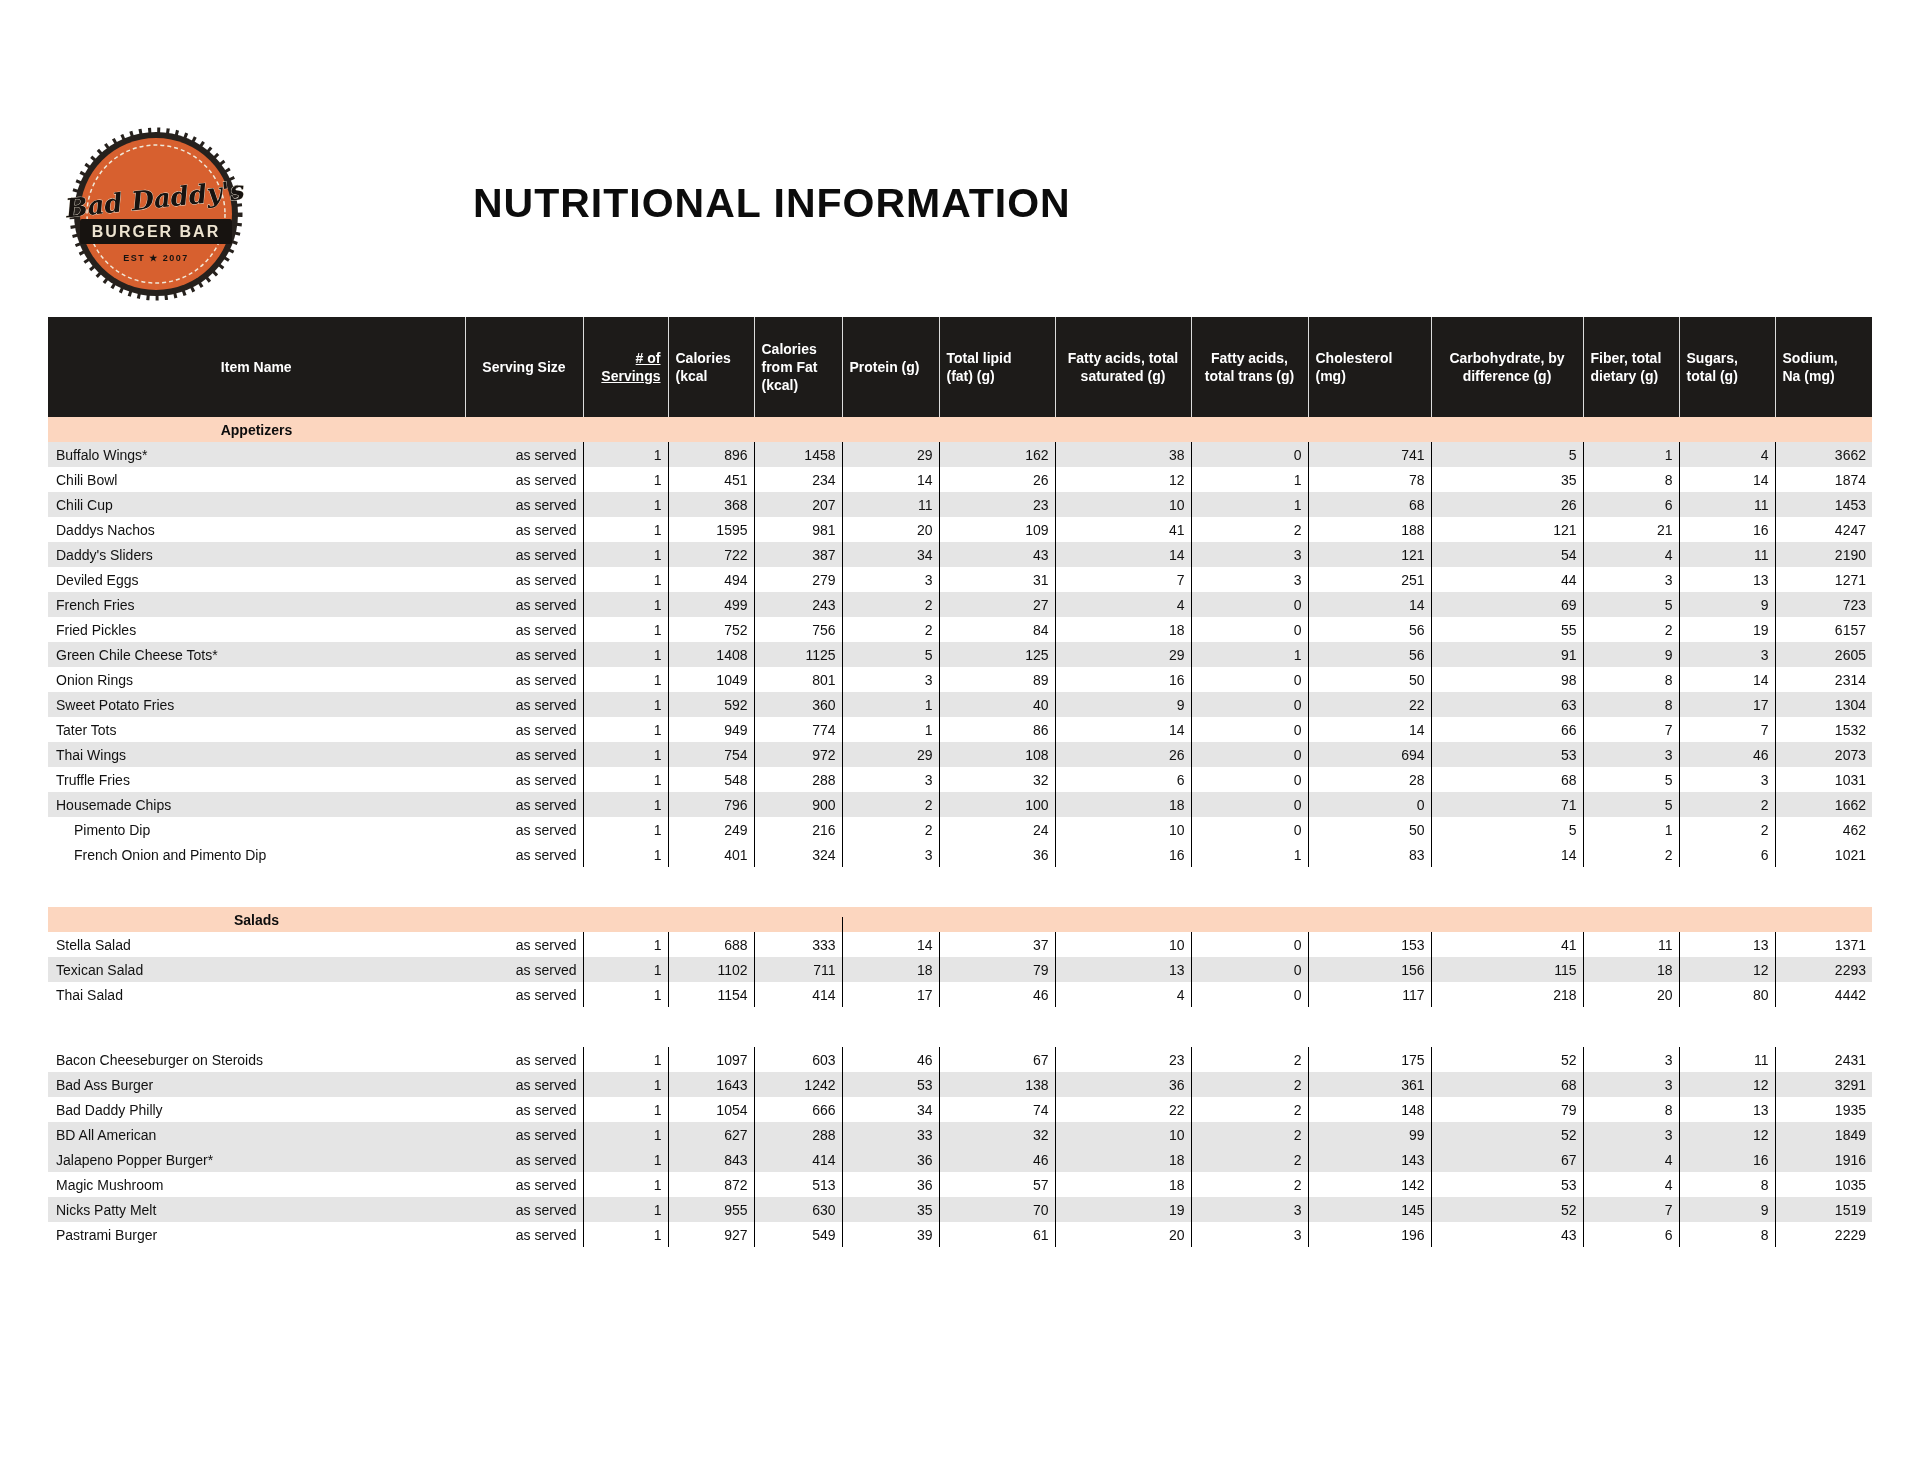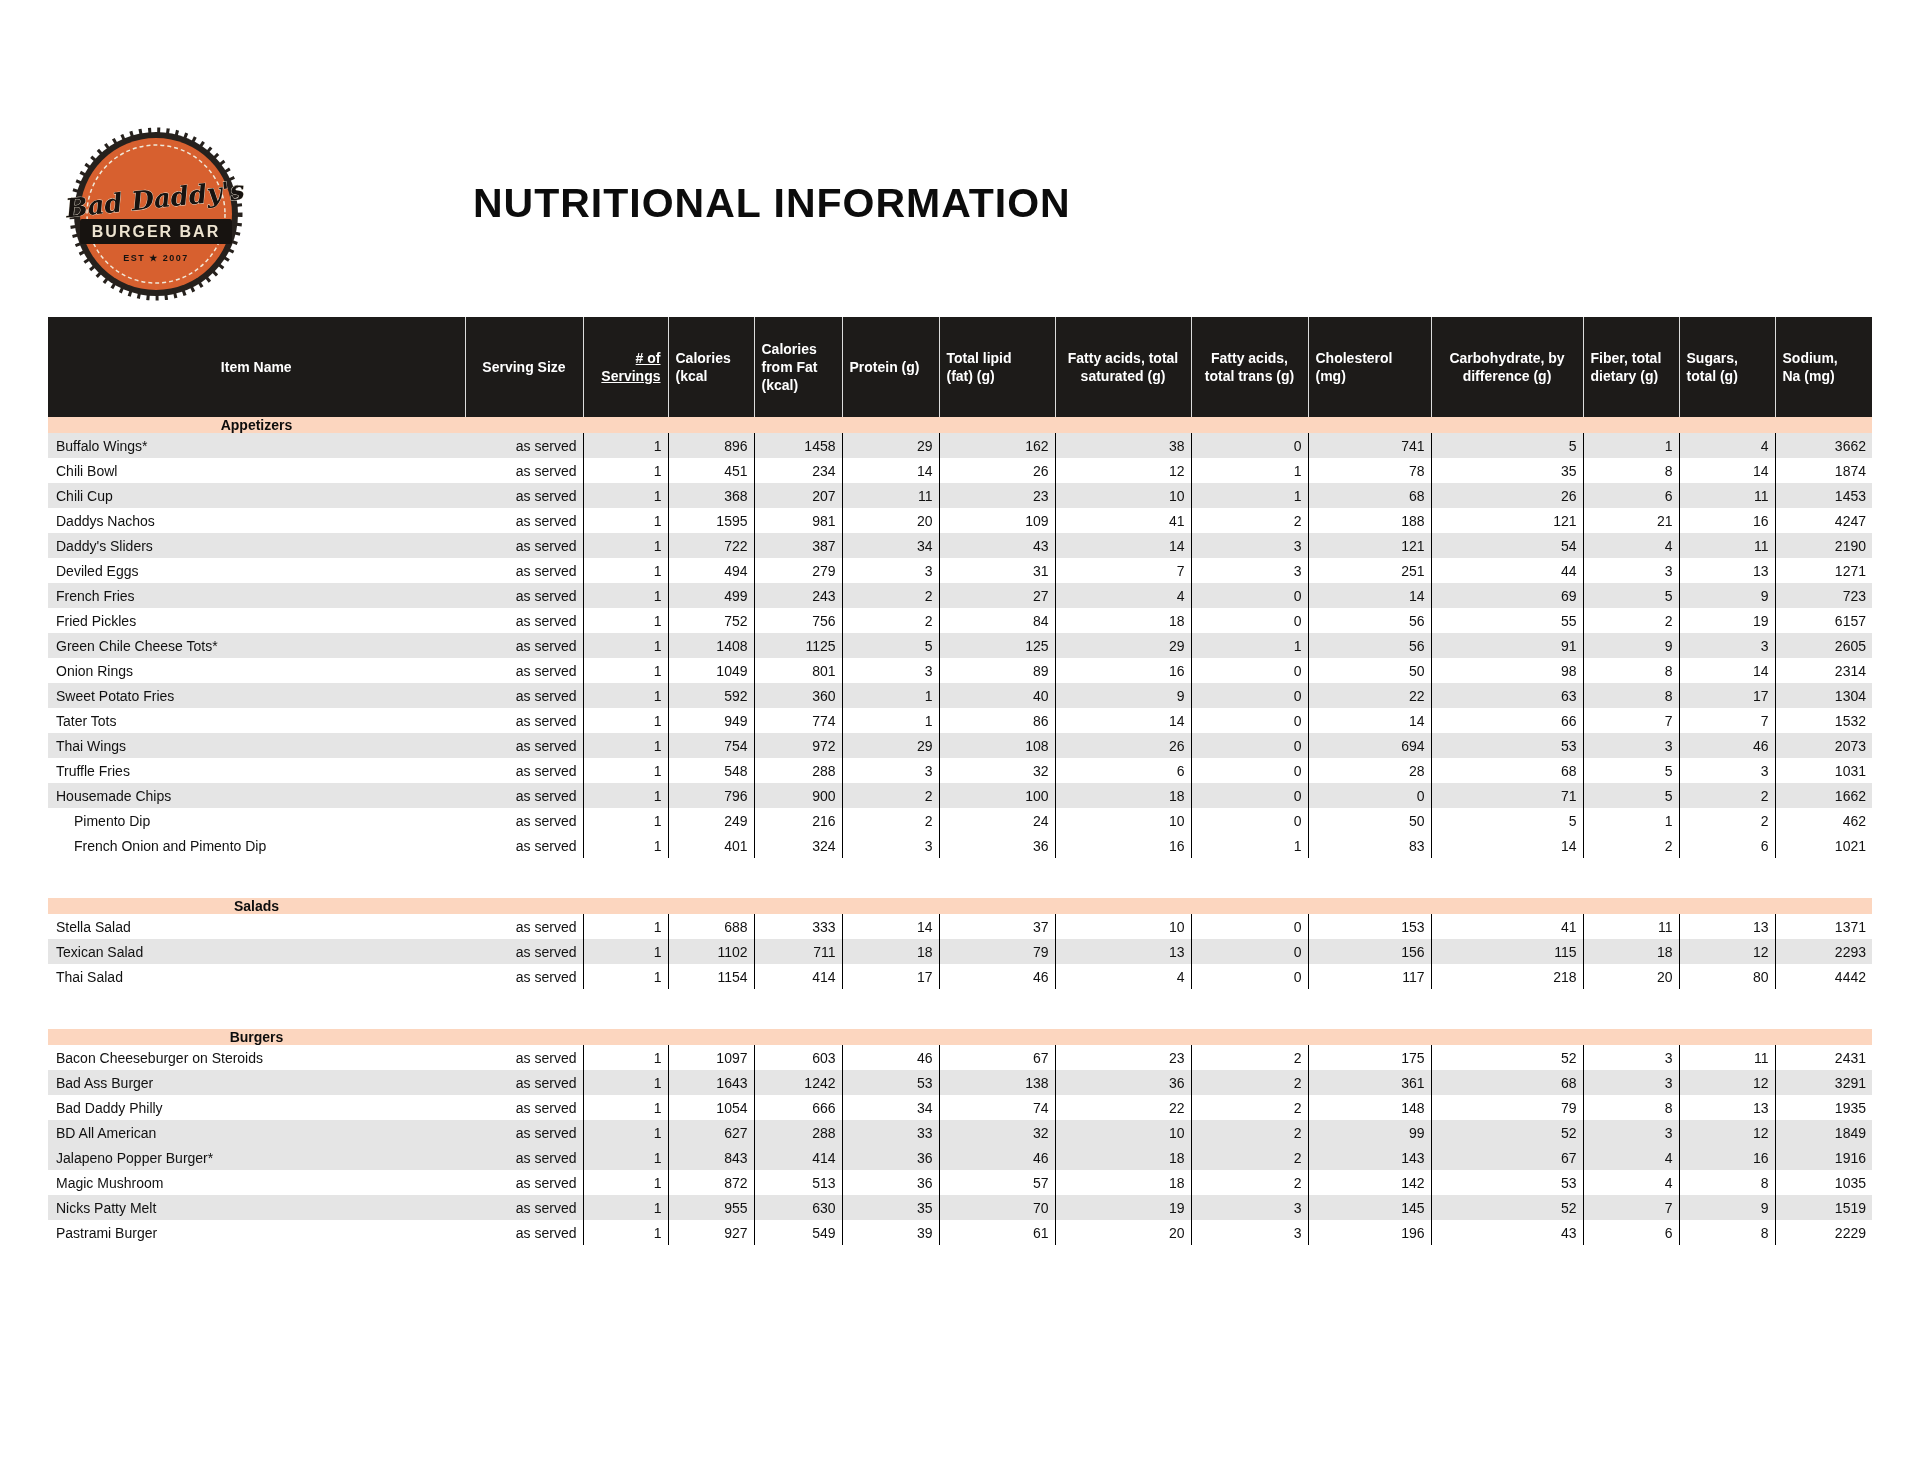--- a/index.html
+++ b/index.html
@@ -45,21 +45,21 @@
     height: 25px; padding: 0 6px;
     overflow: hidden; white-space: nowrap;
   }
   tbody td:first-child { text-align: left; padding-left: 8px; }
   tbody td:not(:first-child) { text-align: right; }
 
   tr.data-row td:not(:first-child):not(:last-child) { border-right: 1px solid #000000; }
   tr.stripe td { background: #e5e5e5; }
   tr.indent td:first-child { padding-left: 26px; }
 
-  tr.section-row td { background: #fcd6bf; padding: 0; height: 16px; }
+  tr.section-row td { background: #fcd6bf; padding: 0; height: 25px; }
   .section-label {
     display: inline-block; width: 417px; text-align: center;
     font-weight: 700; color: #0d0d0d; font-size: 14px;
   }
 
   tr.spacer-row td { height: 40px; background: #ffffff; padding: 0; }
 
   
   .stray-line {
     position: absolute; left: 794px; top: 600px; height: 38px;
@@ -457,23 +457,20 @@
           <td>0</td>
           <td>117</td>
           <td>218</td>
           <td>20</td>
           <td>80</td>
           <td>4442</td>
         </tr>
         <tr class="spacer-row">
           <td colspan="14"></td>
         </tr>
-        <tr class="section-row">
-          <td colspan="14"><span class="section-label">Burgers</span></td>
-        </tr>
         <tr class="data-row">
           <td>Bacon Cheeseburger on Steroids</td>
           <td>as served</td>
           <td>1</td>
           <td>1097</td>
           <td>603</td>
           <td>46</td>
           <td>67</td>
           <td>23</td>
           <td>2</td>

